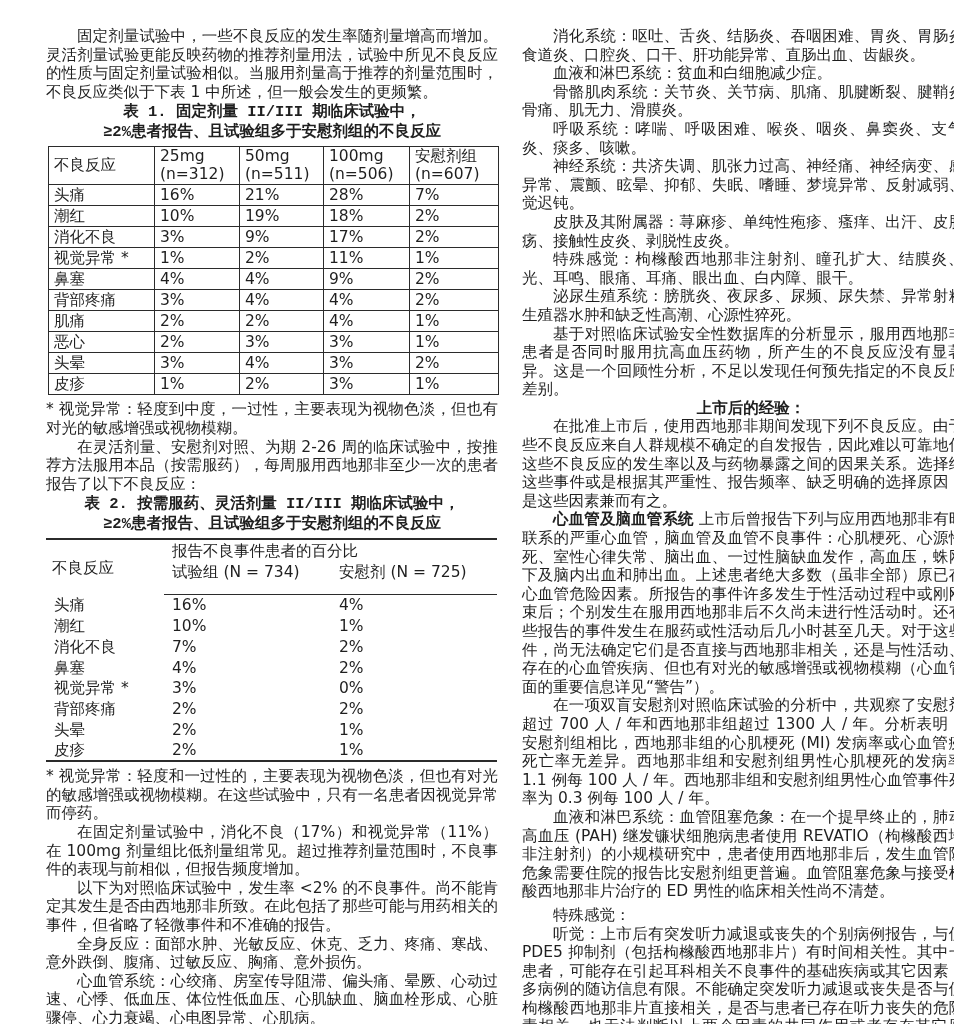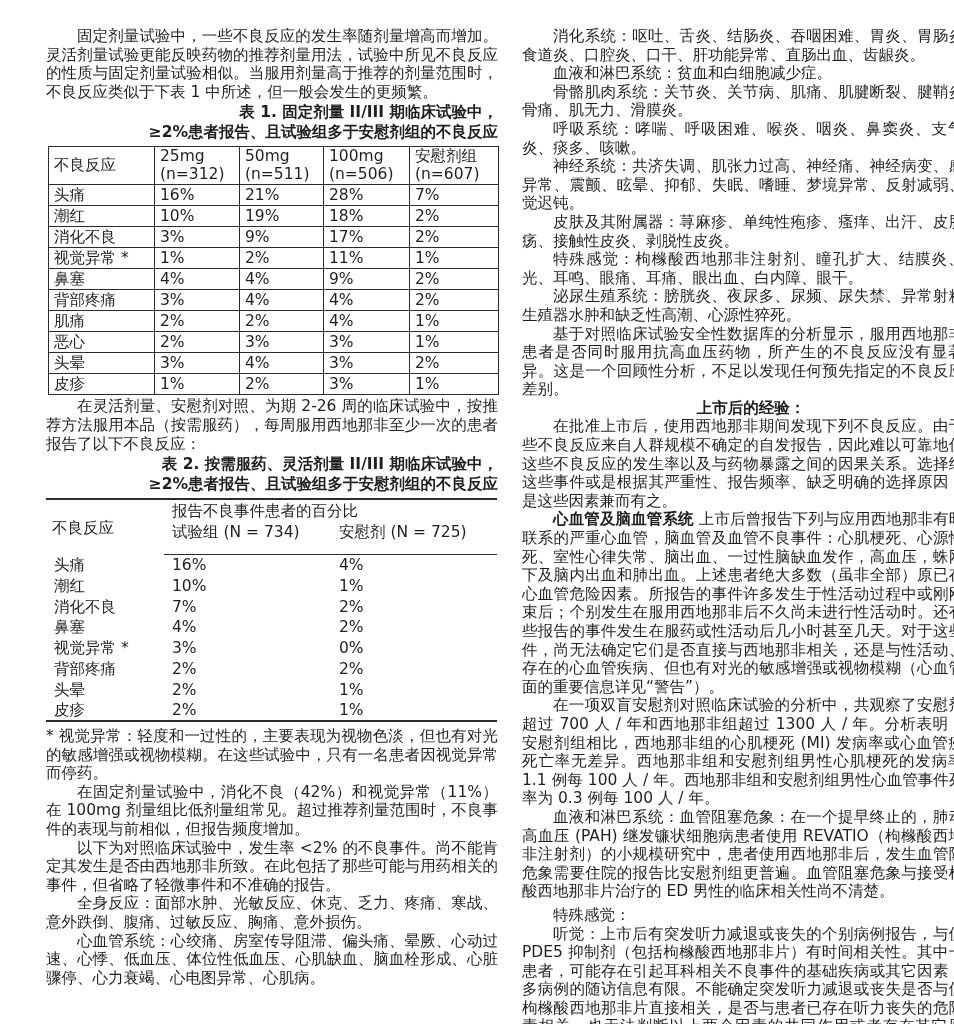--- a/index.html
+++ b/index.html
@@ -17,21 +17,21 @@
     gap: 24px;
     margin-left: 36px;
   }
   .col { font-size: 15.5px; line-height: 18.6px; }
   .col-left  { width: 452px; flex: 0 0 452px; }
   .col-right { width: 458px; flex: 0 0 458px; }
 
   .para { text-align: justify; text-indent: 2em; }
   .footnote { text-align: justify; text-indent: 0; margin-top: 5px; }
 
-  .tbl-title { text-align: right; font-weight: bold; margin: 2px 0 4px 0; line-height: 19.5px; }
+  .tbl-title { text-align: center; font-weight: bold; margin: 2px 0 4px 0; line-height: 19.5px; font-family: Liberation Mono, monospace; }
 
   
   table.grid-table {
     border-collapse: collapse;
     width: 450px;
     table-layout: fixed;
     margin: 2px 0 2px 2px;
   }
   table.grid-table th, table.grid-table td {
     border: 1.5px solid #2b2b2b;
@@ -182,20 +182,21 @@
           <tr>
             <td>皮疹</td>
             <td>1%</td>
             <td>2%</td>
             <td>3%</td>
             <td>1%</td>
           </tr>
         </tbody>
     </table>
 
+    <p class="footnote">* 视觉异常：轻度到中度，一过性，主要表现为视物色淡，但也有对光的敏感增强或视物模糊。</p>
     <p class="para">在灵活剂量、安慰剂对照、为期 2-26 周的临床试验中，按推荐方法服用本品（按需服药），每周服用西地那非至少一次的患者报告了以下不良反应：</p>
 
     <div class="tbl-title">
       <div>表 2. 按需服药、灵活剂量 II/III 期临床试验中，</div>
       <div>≥2%患者报告、且试验组多于安慰剂组的不良反应</div>
     </div>
 
     <table class="open-table">
       <colgroup>
           <col class="t2c0">
@@ -251,21 +252,21 @@
           <tr>
             <td>皮疹</td>
             <td>2%</td>
             <td>1%</td>
           </tr>
         </tbody>
     </table>
 
     <p class="footnote">* 视觉异常：轻度和一过性的，主要表现为视物色淡，但也有对光的敏感增强或视物模糊。在这些试验中，只有一名患者因视觉异常而停药。</p>
 
-    <p class="para">在固定剂量试验中，消化不良（42%）和视觉异常（11%）在 100mg 剂量组比低剂量组常见。超过推荐剂量范围时，不良事件的表现与前相似，但报告频度增加。</p>
+    <p class="para">在固定剂量试验中，消化不良（17%）和视觉异常（11%）在 100mg 剂量组比低剂量组常见。超过推荐剂量范围时，不良事件的表现与前相似，但报告频度增加。</p>
     <p class="para">以下为对照临床试验中，发生率 &lt;2% 的不良事件。尚不能肯定其发生是否由西地那非所致。在此包括了那些可能与用药相关的事件，但省略了轻微事件和不准确的报告。</p>
     <p class="para">全身反应：面部水肿、光敏反应、休克、乏力、疼痛、寒战、意外跌倒、腹痛、过敏反应、胸痛、意外损伤。</p>
     <p class="para">心血管系统：心绞痛、房室传导阻滞、偏头痛、晕厥、心动过速、心悸、低血压、体位性低血压、心肌缺血、脑血栓形成、心脏骤停、心力衰竭、心电图异常、心肌病。</p>
   </div>
 
   <div class="col col-right">
     <p class="para">消化系统：呕吐、舌炎、结肠炎、吞咽困难、胃炎、胃肠炎、食道炎、口腔炎、口干、肝功能异常、直肠出血、齿龈炎。</p>
     <p class="para">血液和淋巴系统：贫血和白细胞减少症。</p>
     <p class="para">骨骼肌肉系统：关节炎、关节病、肌痛、肌腱断裂、腱鞘炎、骨痛、肌无力、滑膜炎。</p>
     <p class="para">呼吸系统：哮喘、呼吸困难、喉炎、咽炎、鼻窦炎、支气管炎、痰多、咳嗽。</p>

